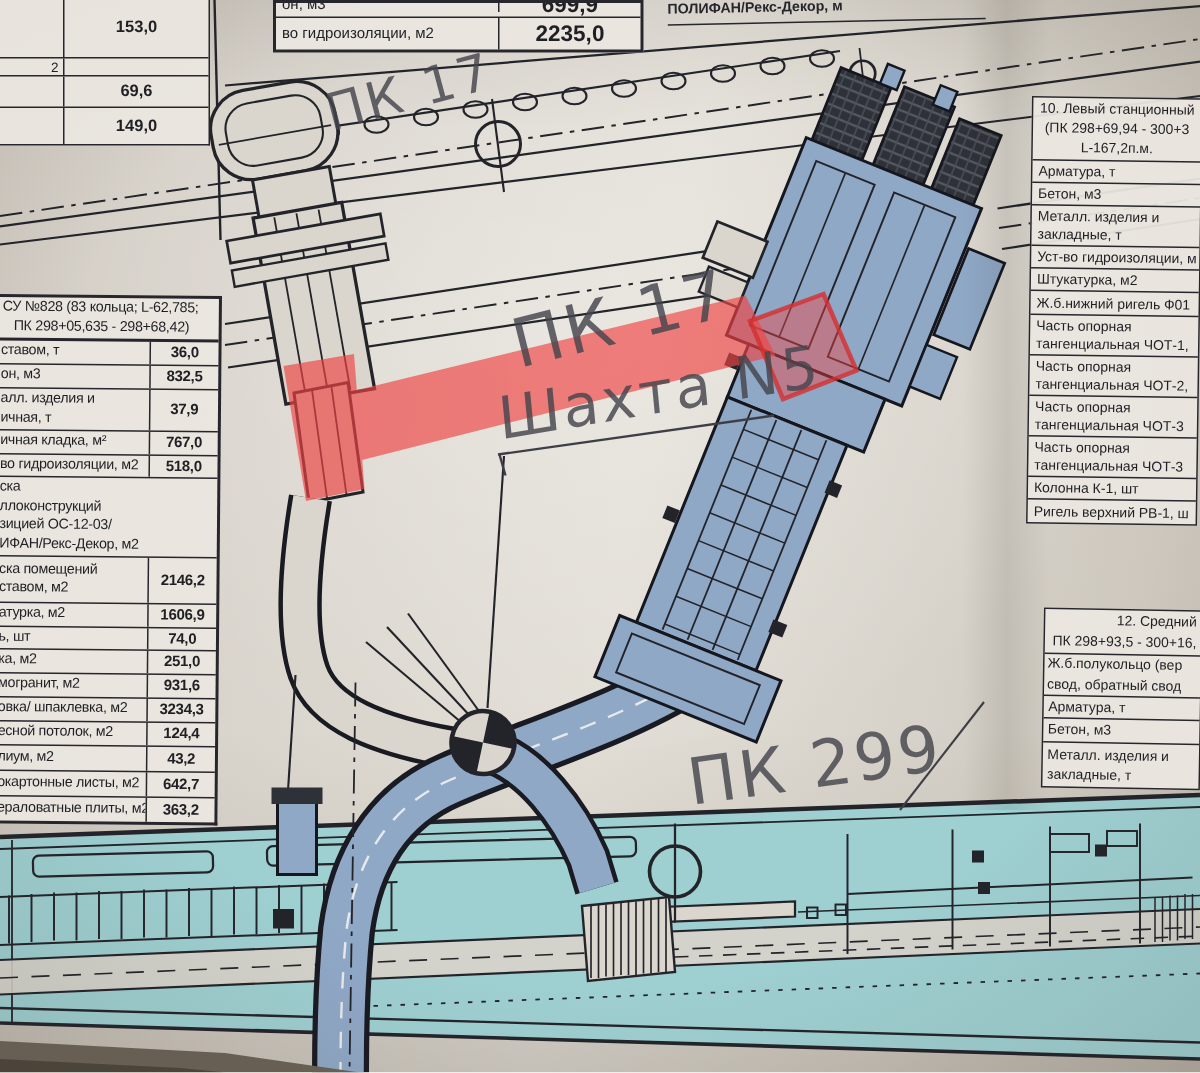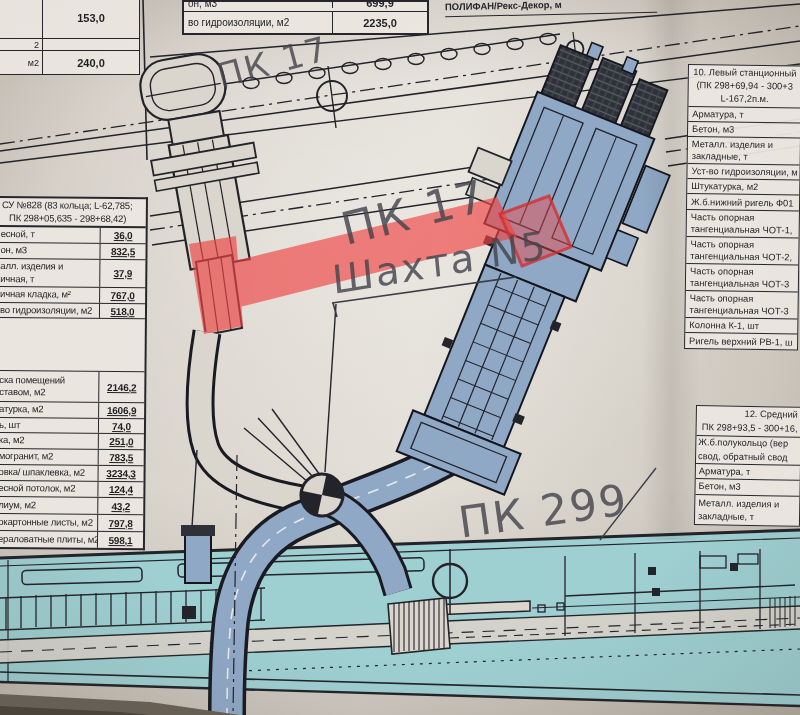--- a/index.html
+++ b/index.html
@@ -36,35 +36,35 @@
   .lbl{white-space:pre;overflow:hidden;flex:1;padding-left:1px;}
   .val{border-left:1.6px solid #26262c;display:flex;align-items:center;
        justify-content:center;font-weight:600;height:100%;box-sizing:border-box;}
   
   #minitable{left:0;top:-4px;width:140px;font-size:11px;border-left:none;}
   #minitable .lbl{text-align:right;padding-right:3px;font-size:9px;}
   #minitable .val{width:97px;font-size:11px;}
   
   #midtable{left:182px;top:0;width:247px;border-width:2px;font-size:10px;}
   #midtable .lbl{padding-left:4px;}
-  #midtable .val{flex:0 0 95px;font-size:11px;}
+  #midtable .val{flex:0 0 95px;font-size:15px;}
   #midtable .row1{height:10px;overflow:hidden;}
   #midtable .row1 .lbl,#midtable .row1 .val{margin-top:-7px;}
   #midtable .row2{height:21px;}
   
   #polifan{position:absolute;left:445px;top:-1px;width:212px;height:15px;
      font-size:9.5px;font-weight:700;color:#26262c;border-bottom:1.9px solid #26262c;
      transform:rotate(-1.2deg);white-space:pre;}
   
   #lefttable{left:0;top:196px;width:148px;border-left:none;border-width:2px;
      font-size:9.5px;transform:rotate(.5deg);transform-origin:0 0;letter-spacing:-.2px;}
   #lefttable .hd{border-bottom:2.4px solid #26262c;padding:1px 0 1px 2px;
      white-space:pre;line-height:12.5px;font-size:9.5px;}
   #lefttable .lbl{line-height:12.5px;white-space:pre;}
-  #lefttable .val{width:46px;font-size:10px;text-decoration:underline;}
+  #lefttable .val{width:46px;font-size:10px;}
   
   #rt10{left:688px;top:64px;width:114px;border-width:1.8px;font-size:9.3px;
         transform:rotate(.8deg);transform-origin:0 0;}
   #rt10 .hd{border-bottom:1.8px solid #26262c;text-align:center;white-space:pre;
         line-height:13px;padding:1px 0;}
   #rt10 .row{padding-left:3px;}
   #rt10 .lbl{white-space:pre;line-height:12px;}
   .h1{height:15px;} .h2{height:27px;}
   
   #rt12{left:696px;top:405px;width:106px;border-width:1.8px;font-size:9.3px;
@@ -347,105 +347,113 @@
 
 <div class="t" id="minitable">
   <div class="row" style="height:42px">
     <span class="lbl"></span>
     <span class="val">153,0</span>
   </div>
   <div class="row" style="height:12px">
     <span class="lbl">2</span>
     <span class="val"></span>
   </div>
-  <div class="row" style="height:23px">
-    <span class="lbl">м2</span>
-    <span class="val">240,0</span>
+  <div class="row" style="height:21px">
+    <span class="lbl"></span>
+    <span class="val">69,6</span>
+  </div>
+  <div class="row" style="height:24px">
+    <span class="lbl"></span>
+    <span class="val">149,0</span>
   </div>
 </div>
 
 <div class="t" id="midtable">
   <div class="row row1">
     <span class="lbl">он, м3</span>
     <span class="val">699,9</span>
   </div>
   <div class="row row2">
     <span class="lbl">во гидроизоляции, м2</span>
     <span class="val">2235,0</span>
   </div>
 </div>
 
 <div id="polifan">ПОЛИФАН/Рекс-Декор, м</div>
 
 <div class="t" id="lefttable">
   <div class="hd">СУ №828 (83 кольца; L-62,785;
    ПК 298+05,635 - 298+68,42)</div>
   <div class="row" style="height:16px">
-      <span class="lbl">есной, т</span>
+      <span class="lbl">ставом, т</span>
       <span class="val">36,0</span>
     </div>
   <div class="row" style="height:16px">
       <span class="lbl">он, м3</span>
       <span class="val">832,5</span>
     </div>
   <div class="row" style="height:28px">
       <span class="lbl">алл. изделия и
 ичная, т</span>
       <span class="val">37,9</span>
     </div>
   <div class="row" style="height:16px">
       <span class="lbl">ичная кладка, м²</span>
       <span class="val">767,0</span>
     </div>
   <div class="row" style="height:15px">
       <span class="lbl">во гидроизоляции, м2</span>
       <span class="val">518,0</span>
     </div>
   <div class="row" style="height:53px">
+      <span class="lbl">ска
+ллоконструкций
+зицией ОС-12-03/
+ИФАН/Рекс-Декор, м2</span>
     </div>
   <div class="row" style="height:31px">
       <span class="lbl">ска помещений
 ставом, м2</span>
       <span class="val">2146,2</span>
     </div>
   <div class="row" style="height:16px">
       <span class="lbl">атурка, м2</span>
       <span class="val">1606,9</span>
     </div>
   <div class="row" style="height:15px">
       <span class="lbl">ь, шт</span>
       <span class="val">74,0</span>
     </div>
   <div class="row" style="height:16px">
       <span class="lbl">ка, м2</span>
       <span class="val">251,0</span>
     </div>
   <div class="row" style="height:16px">
       <span class="lbl">могранит, м2</span>
-      <span class="val">783,5</span>
+      <span class="val">931,6</span>
     </div>
   <div class="row" style="height:16px">
       <span class="lbl">овка/ шпаклевка, м2</span>
       <span class="val">3234,3</span>
     </div>
   <div class="row" style="height:16px">
       <span class="lbl">есной потолок, м2</span>
       <span class="val">124,4</span>
     </div>
   <div class="row" style="height:17px">
       <span class="lbl">лиум, м2</span>
       <span class="val">43,2</span>
     </div>
   <div class="row" style="height:17px">
       <span class="lbl">окартонные листы, м2</span>
-      <span class="val">797,8</span>
+      <span class="val">642,7</span>
     </div>
   <div class="row" style="height:16px">
       <span class="lbl">ераловатные плиты, м2</span>
-      <span class="val">598,1</span>
+      <span class="val">363,2</span>
     </div>
 </div>
 
 <div class="t" id="rt10">
   <div class="hd">10. Левый станционный
 (ПК 298+69,94 - 300+3
 L-167,2п.м.</div>
   <div class="row h1">
       <span class="lbl">Арматура, т</span>
     </div>

